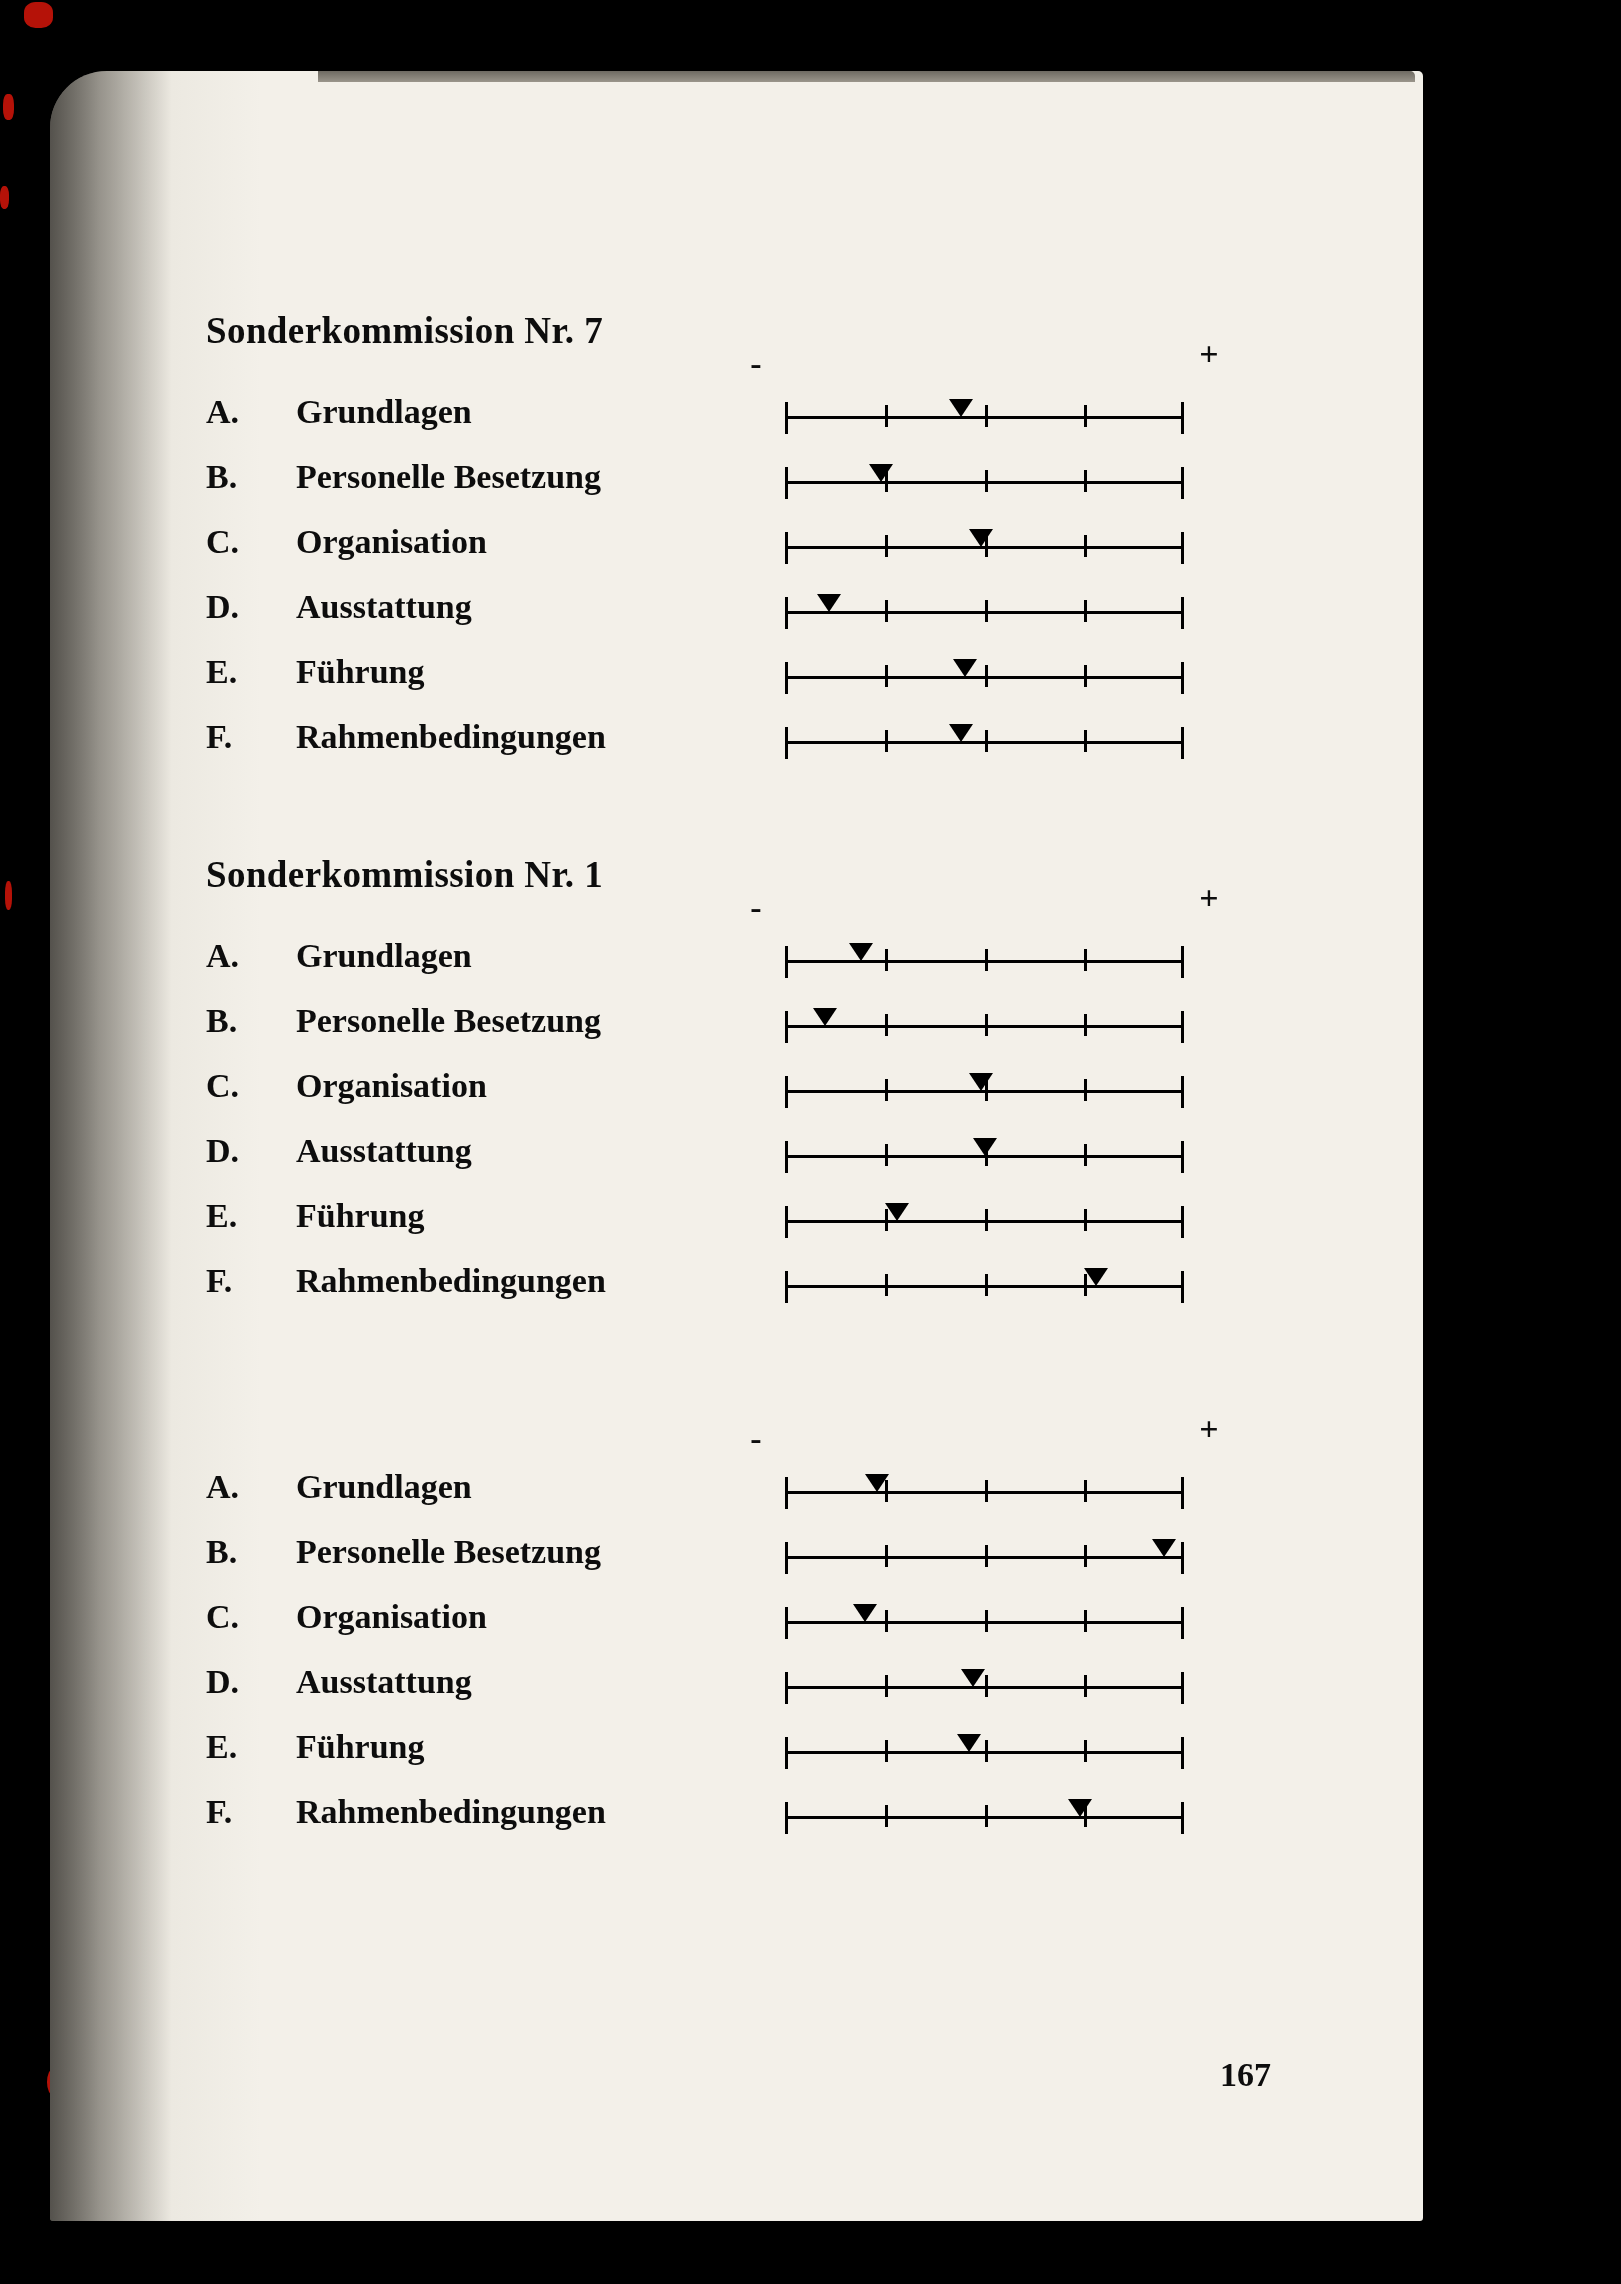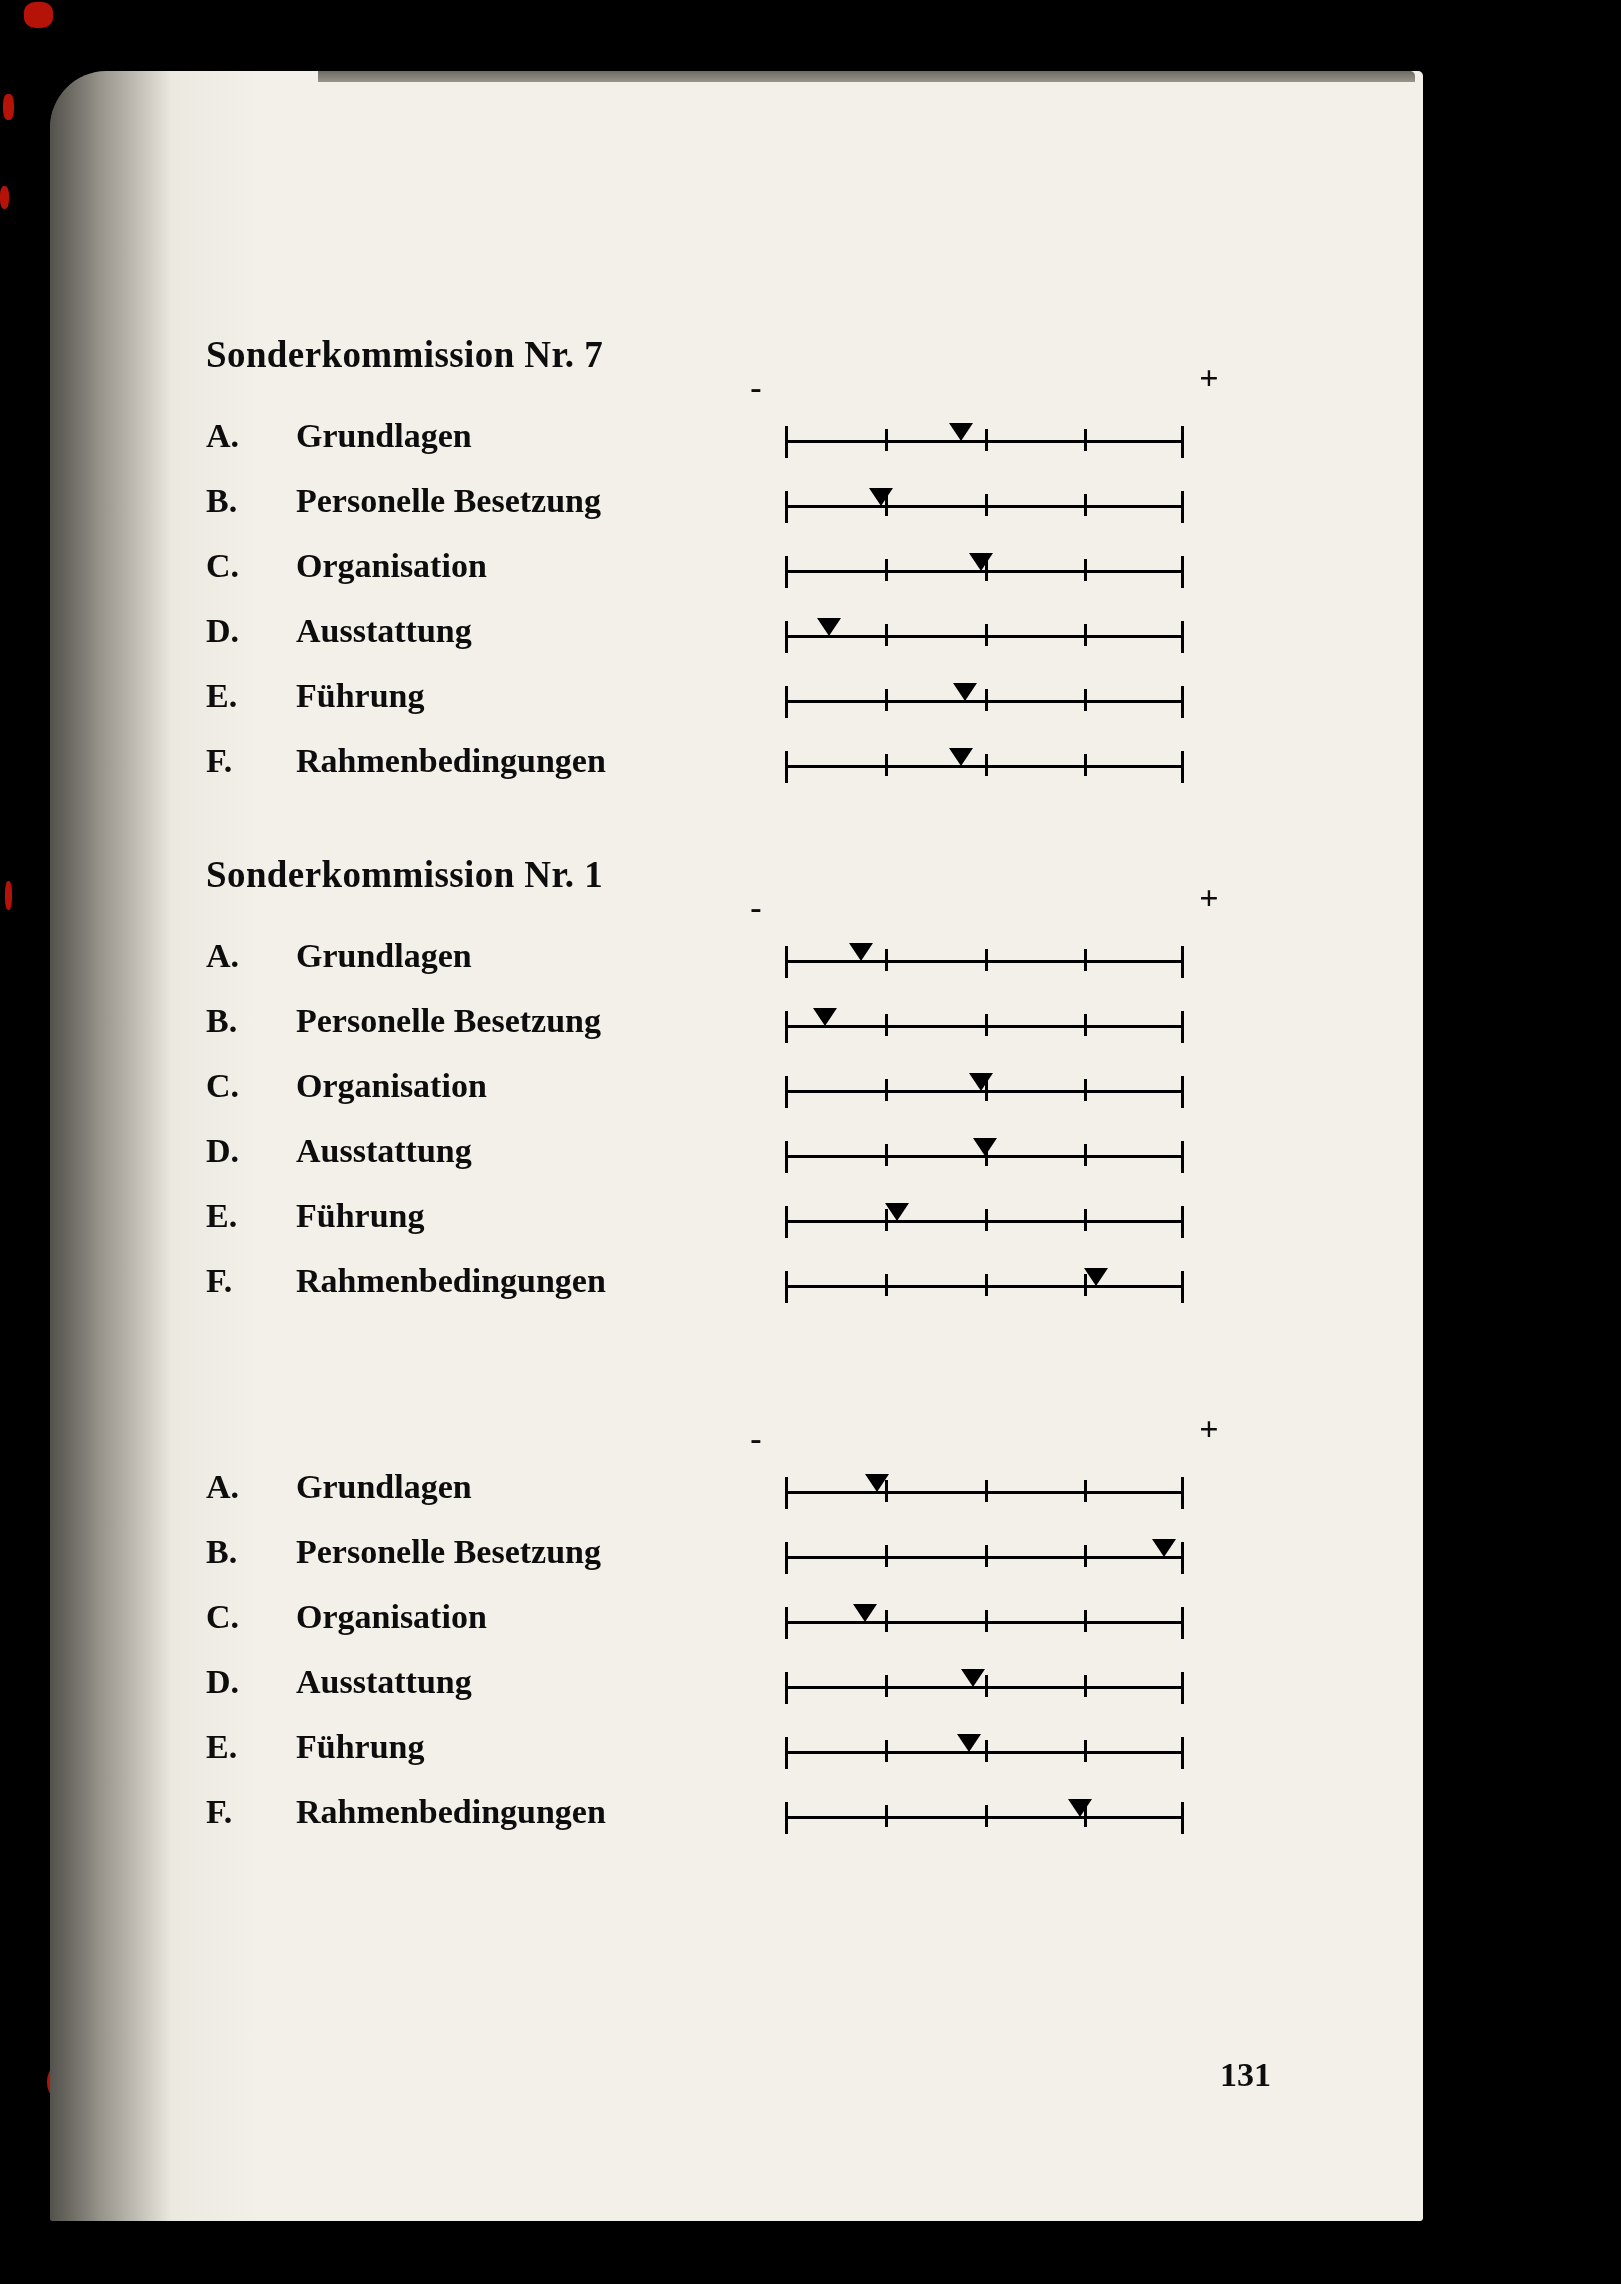--- a/index.html
+++ b/index.html
@@ -27,21 +27,21 @@
   
   .artifact{position:absolute;background:#b51208;border-radius:40%;}
   .a1{left:24px;top:1.6px;width:29px;height:26px;}
   .a2{left:3.2px;top:94px;width:10.5px;height:26px;}
   .a3{left:0px;top:186px;width:9px;height:23px;}
   .a4{left:4.9px;top:881px;width:7.3px;height:29px;}
   .a5{left:47px;top:2069px;width:12px;height:26px;border-radius:50%;}
 
   
   .kommission{position:absolute;left:0;width:100%;height:511px;color:#0d0d0d;}
-  .s0{top:262px}.s1{top:782px}.s2{top:1313px}
+  .s0{top:238px}.s1{top:782px}.s2{top:1313px}
   .title{
     position:absolute;left:156px;top:0;margin:0;
     font-size:37px;font-weight:bold;letter-spacing:0.4px;
   }
   .sign{position:absolute;font-size:34px;font-weight:bold;width:32px;text-align:center;line-height:32px;}
   .sign.minus{left:690px;top:39px;}
   .sign.plus{left:1143px;top:29px;}
   .rows{position:absolute;left:0;top:70px;width:100%;}
   .row{position:relative;height:65px;}
   .letter,.label{
@@ -312,15 +312,15 @@
               <span class="tick mid" style="left:50%"></span>
               <span class="tick mid" style="left:75%"></span>
               <span class="tick end" style="left:calc(100% - 3.2px)"></span>
               <span class="marker" style="left: 74%;"></span>
             </div>
           </div>
         </div>
       </section>
     </div>
 
-  <div class="page-number">131</div>
+  <div class="page-number">167</div>
 </div>
 
 
 </body></html>

